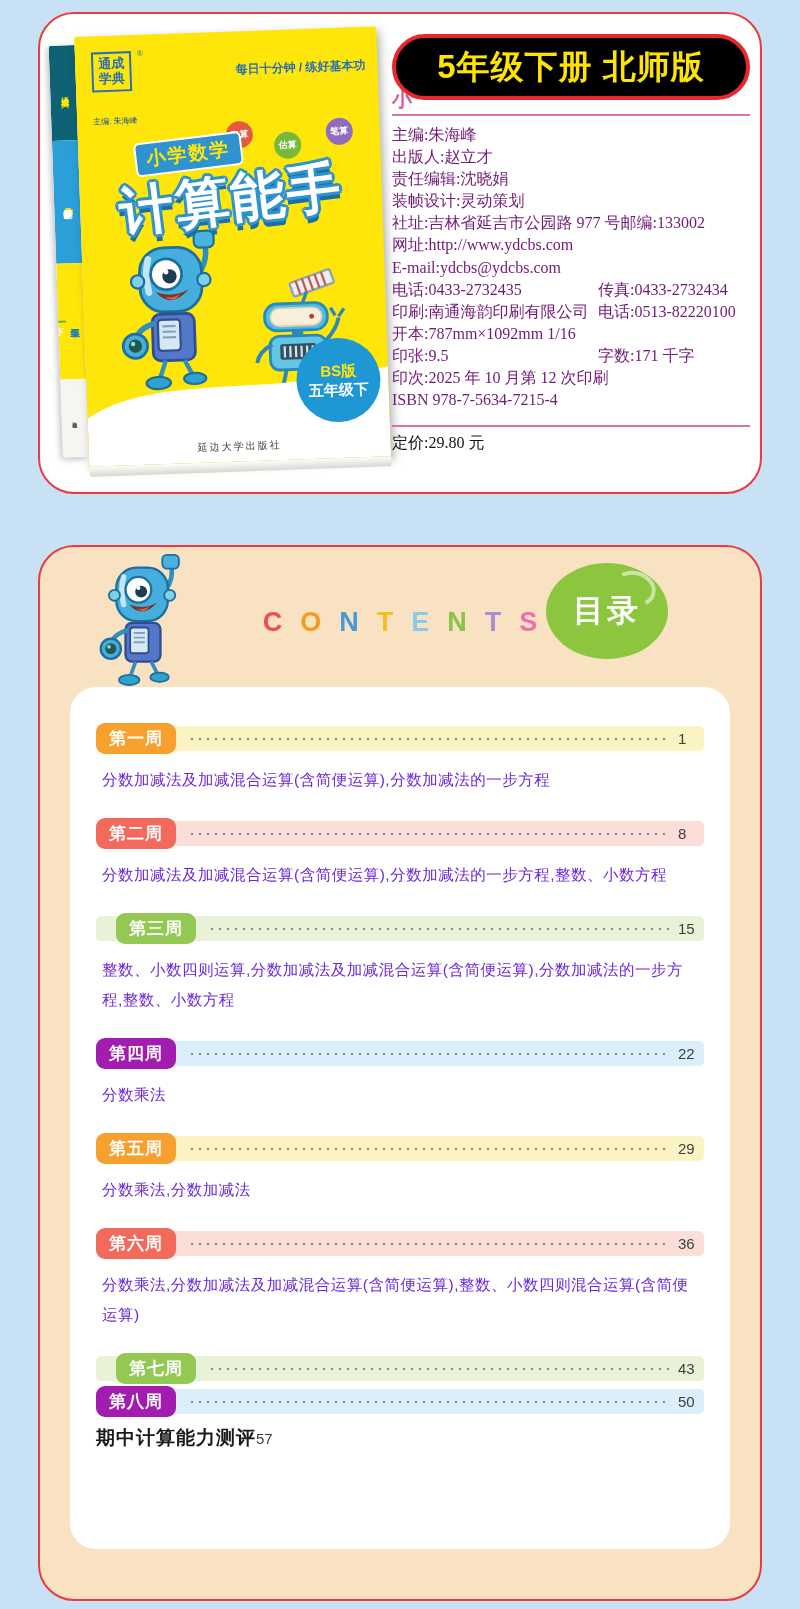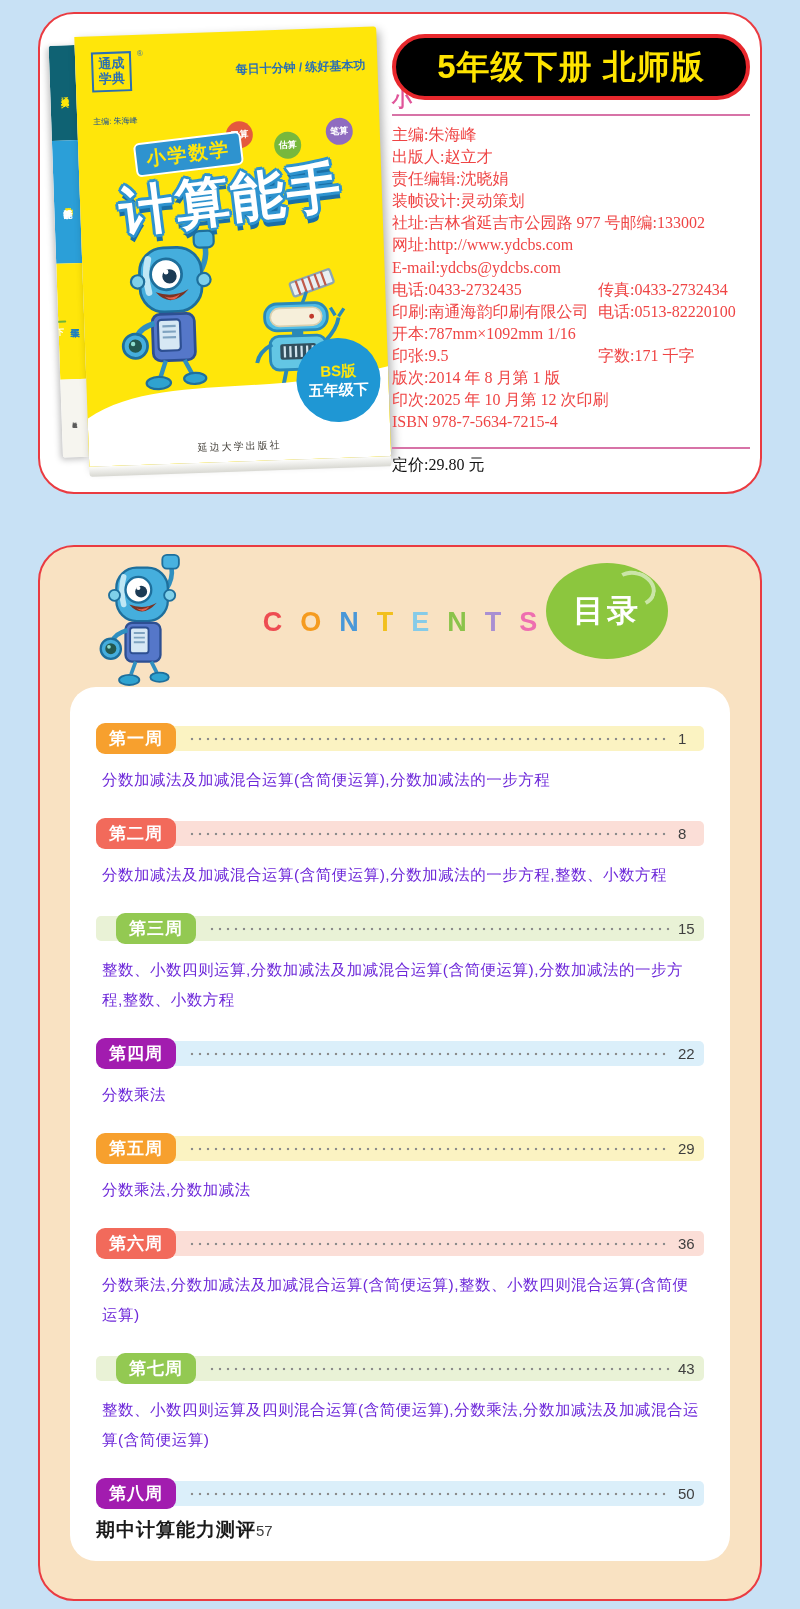--- a/index.html
+++ b/index.html
@@ -52,21 +52,21 @@
   .grade-badge .l1{color:#ffe60a;font-size:15px;font-weight:bold;}
   .grade-badge .l2{color:#fff;font-size:15px;font-weight:bold;}
   .cover-pub{position:absolute;left:0;right:0;bottom:8px;text-align:center;font-size:10px;color:#44403a;letter-spacing:2px;}
 
   
   .colophon{position:absolute;left:352px;top:20px;width:358px;}
   .pill{position:relative;z-index:2;height:58px;background:#000;border:4px solid #e8282d;border-radius:40px;
     display:flex;align-items:center;justify-content:center;color:#ffe400;font-size:33px;font-weight:bold;letter-spacing:1px;}
   .partial-title{position:absolute;left:0px;top:52px;z-index:1;color:#e0559a;font-size:20px;font-weight:bold;}
   .c-divider{height:2px;background:#d773a7;margin-top:14px;}
-  .info{margin-top:8px;font-family:"Liberation Serif",serif;font-size:16px;color:#ef4444;}
+  .info{margin-top:8px;font-family:"Liberation Serif",serif;font-size:16px;color:#701a75;}
   .irow{display:flex;line-height:22.1px;white-space:nowrap;}
   .irow .l{flex:1;}
   .irow .r{width:152px;}
   .price-row{font-family:"Liberation Serif",serif;font-size:16px;color:#121212;line-height:26px;margin-top:3px;}
 
   
   .contents-panel{position:absolute;left:38px;top:545px;width:720px;height:1052px;background:#f9e2c2;
     border:2px solid #ea3b41;border-radius:36px;}
   .c-header{position:relative;height:140px;}
   .robot-header{position:absolute;left:52px;top:6px;width:102px;height:138px;z-index:3;}
@@ -232,24 +232,20 @@
             <span class="l">印刷:南通海韵印刷有限公司</span>
             <span class="r">电话:0513-82220100</span>
           </div>
         <div class="irow">
             <span class="l">开本:787mm×1092mm  1/16</span>
             <span class="r"></span>
           </div>
         <div class="irow">
             <span class="l">印张:9.5</span>
             <span class="r">字数:171 千字</span>
-          </div>
-        <div class="irow">
-            <span class="l">版次:2014 年 8 月第 1 版</span>
-            <span class="r"></span>
           </div>
         <div class="irow">
             <span class="l">印次:2025 年 10 月第 12 次印刷</span>
             <span class="r"></span>
           </div>
         <div class="irow">
             <span class="l">ISBN 978-7-5634-7215-4</span>
             <span class="r"></span>
           </div>
       </div>
@@ -341,21 +337,20 @@
         <span class="pg">36</span>
       </div>
       <div class="desc">分数乘法,分数加减法及加减混合运算(含简便运算),整数、小数四则混合运算(含简便运算)</div>
 
       <div class="toc-row s-green">
         <div class="row-band"></div>
         <span class="week-badge">第七周</span>
         <span class="leader"></span>
         <span class="pg">43</span>
       </div>
-      <div class="desc">整数、小数四则运算及四则混合运算(含简便运算),分数乘法,分数加减法及加减混合运算(含简便运算)</div>
 
       <div class="toc-row s-blue">
         <div class="row-band"></div>
         <span class="week-badge">第八周</span>
         <span class="leader"></span>
         <span class="pg">50</span>
       </div>
 
       <div class="midterm">
         <span class="mt-label">期中计算能力测评</span>

